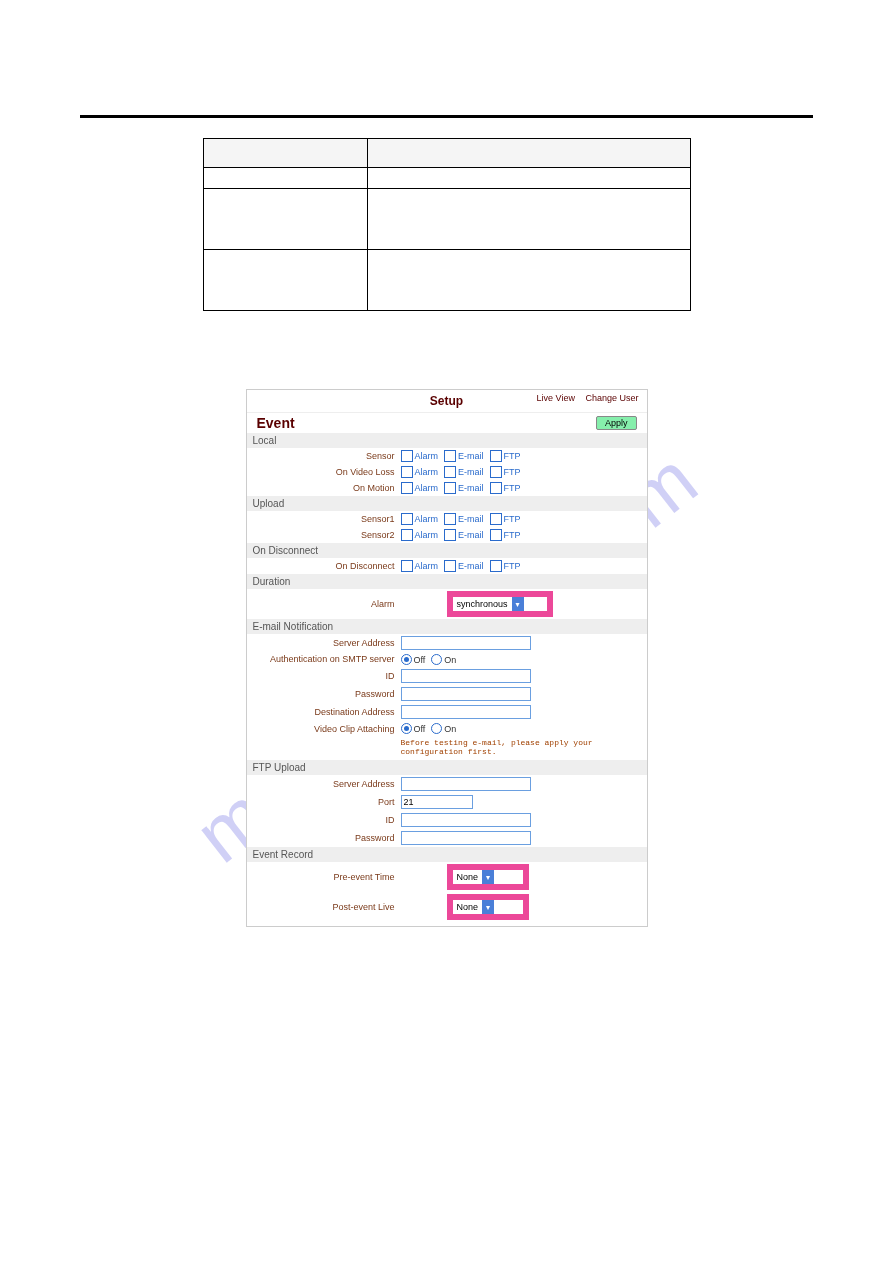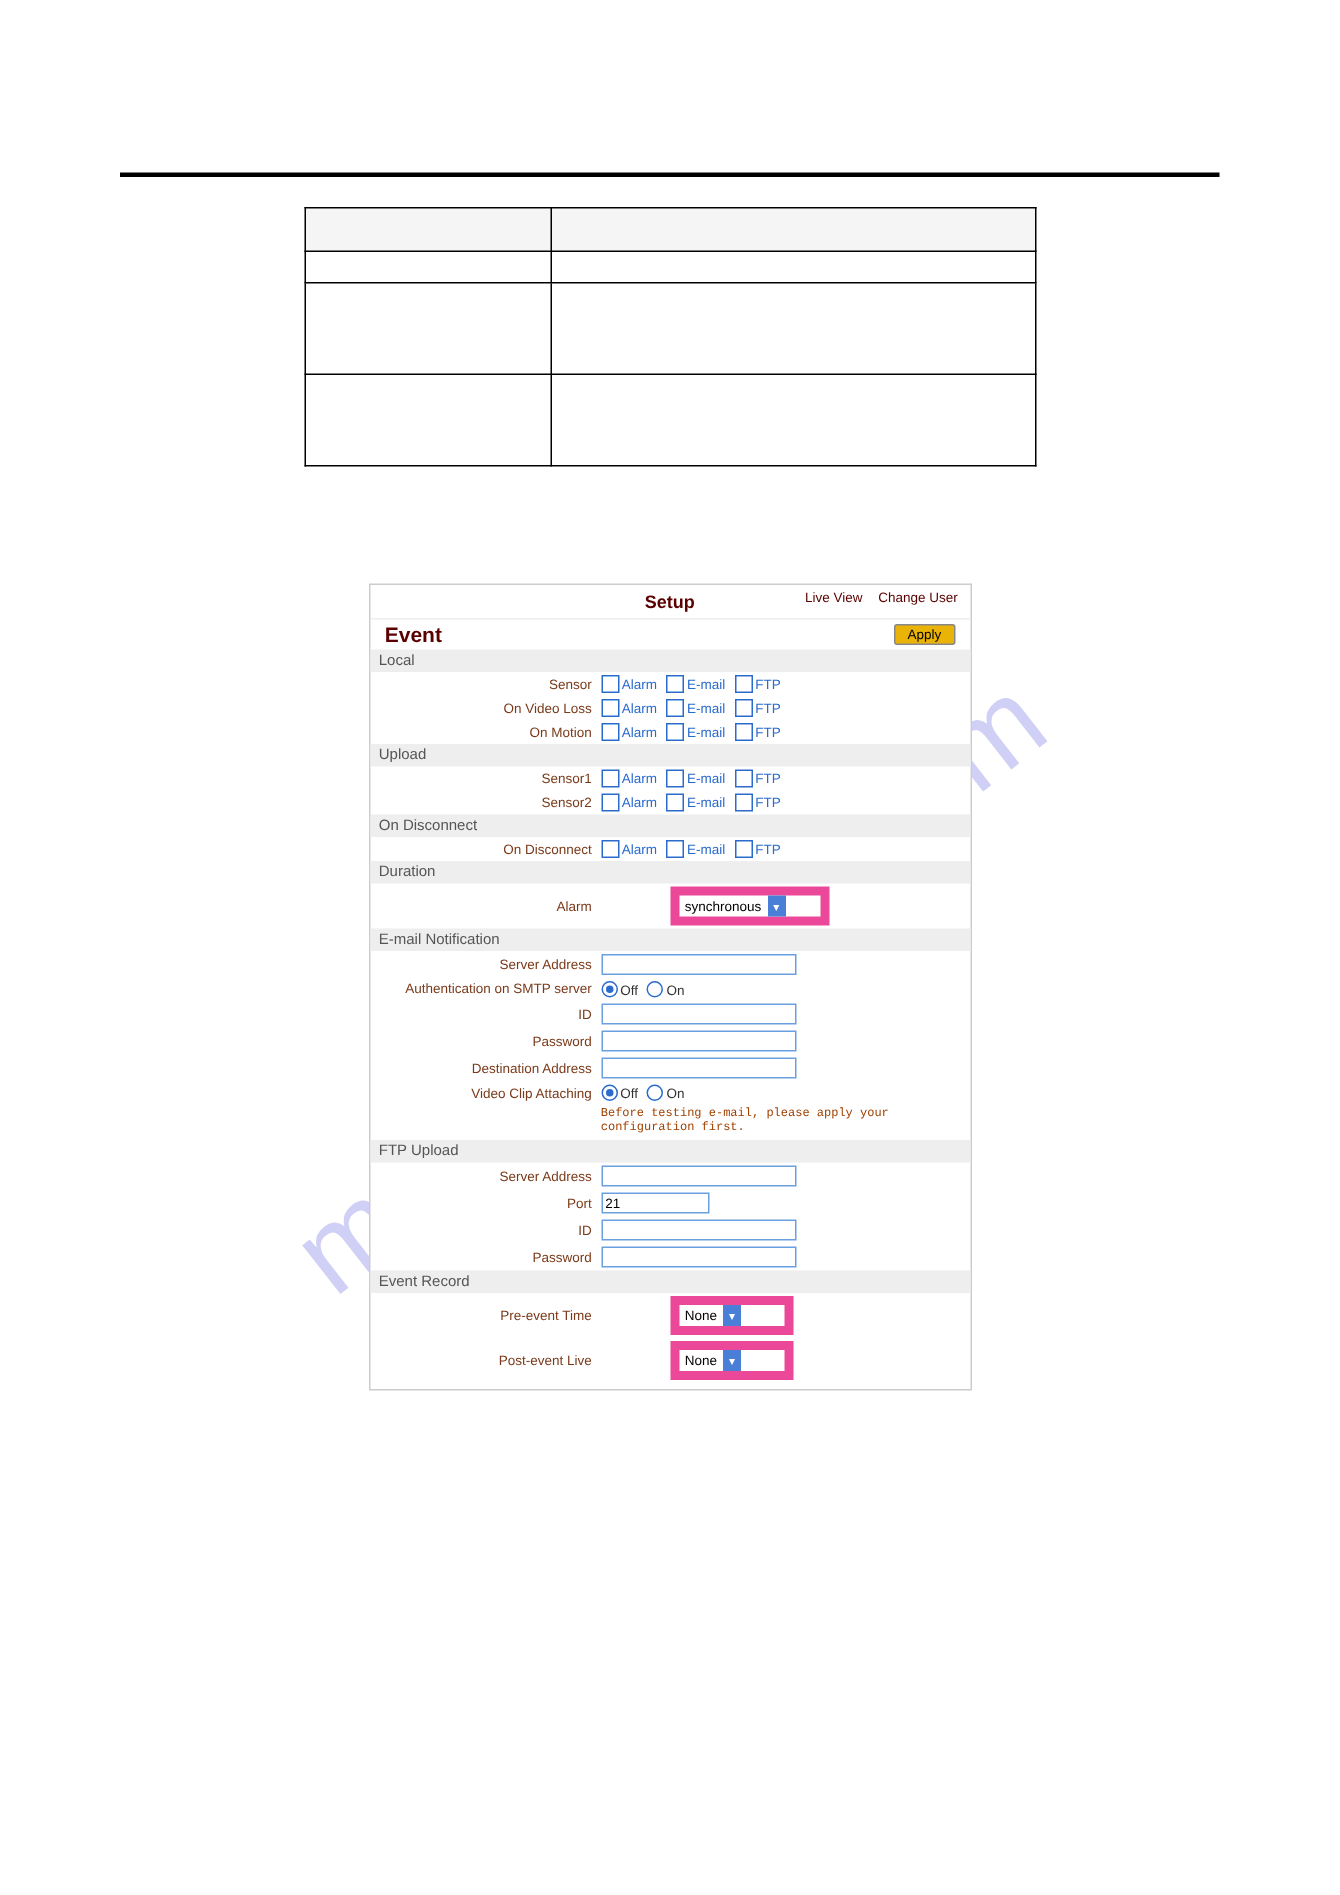--- a/index.html
+++ b/index.html
@@ -12,21 +12,21 @@
   .def-table td.right { width: 320px; }
   .section-desc { font-size: 11px; margin: 0 0 6px 244px; }
 
   .screenshot { width: 400px; margin: 8px auto 0 auto; border: 1px solid #ccc; background: #fff; position: relative; }
   .sc-topbar { display: flex; align-items: center; justify-content: center; height: 22px; border-bottom: 1px solid #eee; position: relative; }
   .sc-setup { color: #5a0000; font-weight: bold; font-size: 12px; }
   .sc-links { position: absolute; right: 8px; top: 3px; font-size: 9px; color: #5a0000; margin-left: 18px; }
   .sc-links span { margin-left: 8px; cursor: pointer; }
   .sc-eventrow { display: flex; align-items: center; justify-content: space-between; padding: 2px 10px; }
   .sc-event { color: #5a0000; font-weight: bold; font-size: 14px; }
-  .sc-apply { font-size: 9px; padding: 1px 8px; border: 1px solid #888; background: #eab308; border-radius: 2px; cursor: pointer; }
+  .sc-apply { font-size: 9px; padding: 1px 8px; border: 1px solid #888; background: #86efac; border-radius: 2px; cursor: pointer; }
   .sc-sectionhdr { background: #eee; color: #555; font-size: 10px; padding: 2px 6px; }
   .sc-row { display: flex; align-items: center; font-size: 9px; padding: 2px 0; }
   .sc-label { width: 148px; text-align: right; padding-right: 6px; color: #7a3a1a; font-size: 9px; }
   .sc-chk { width: 10px; height: 10px; border: 1px solid #2a6bcc; margin: 0 2px 0 0; display: inline-block; vertical-align: middle; }
   .sc-chk-label { color: #2a6bcc; margin-right: 6px; }
   .sc-input { border: 1px solid #6a9fe0; height: 12px; background: #fff; }
   .sc-input.w130 { width: 128px; }
   .sc-input.w70 { width: 68px; }
   .sc-select { border: 6px solid #ec4899; height: 14px; font-size: 9px; display: inline-flex; align-items: center; margin-left: 46px; }
   .sc-select .sel-txt { padding: 0 4px; }

